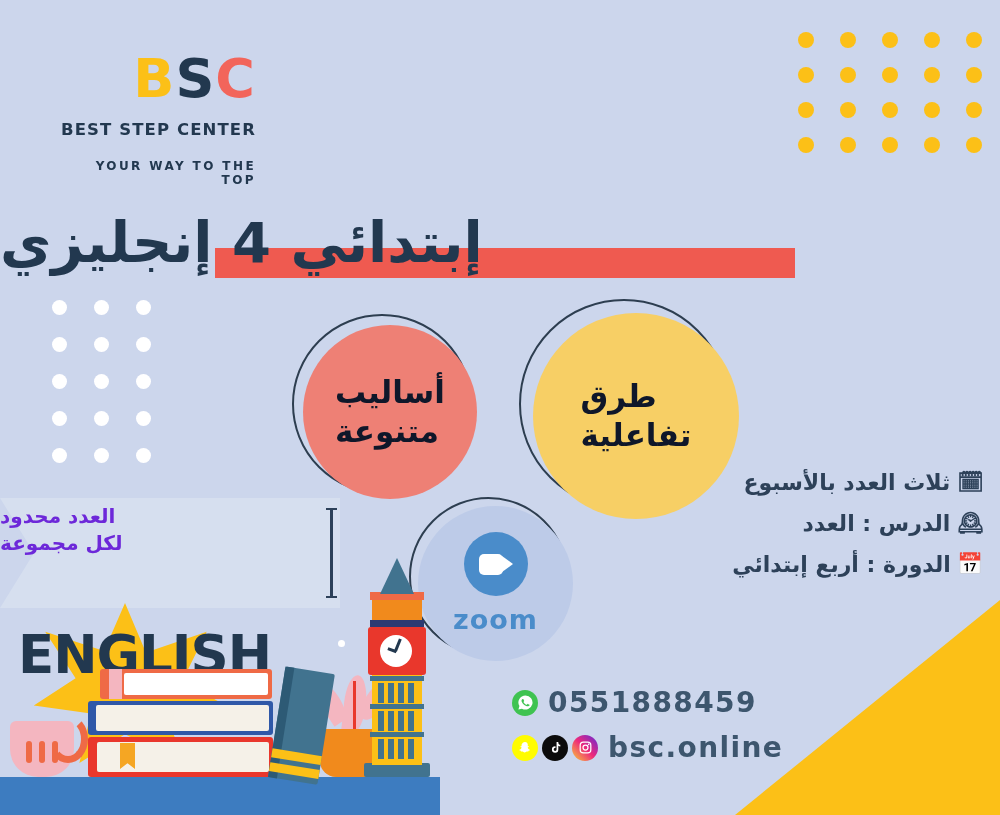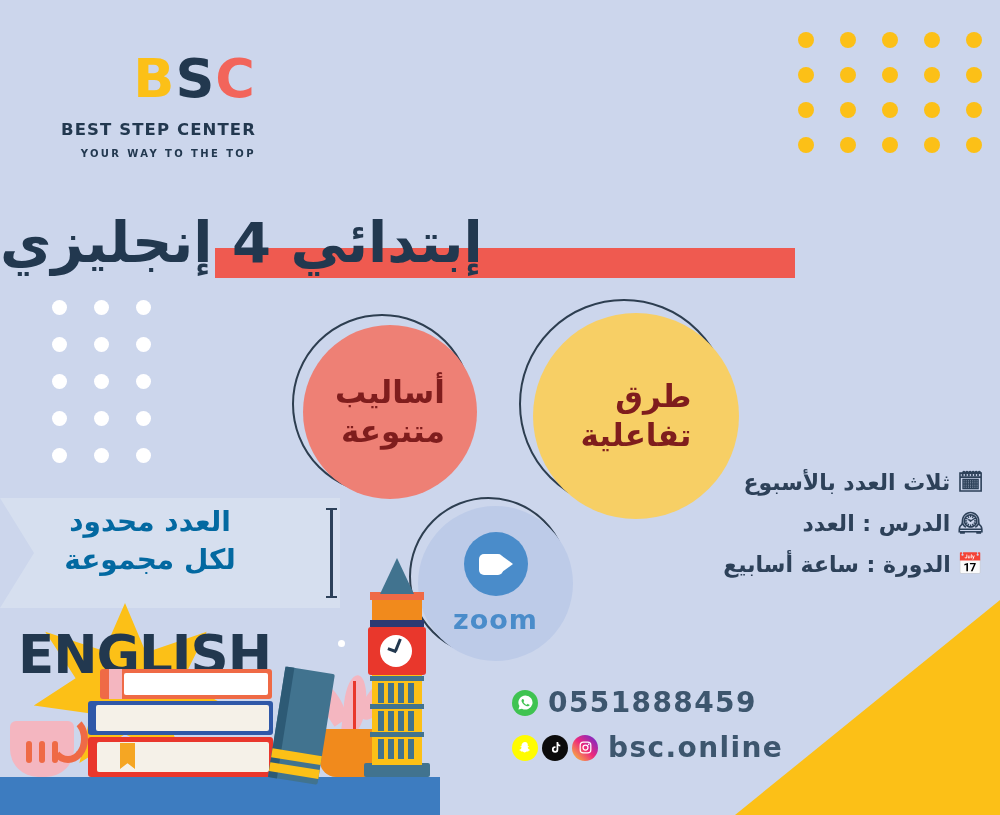--- a/index.html
+++ b/index.html
@@ -33,37 +33,37 @@
   }
 
   
   #logo{left:56px;top:52px;width:200px;text-align:right;}
   #logo-mark{font-size:54px;font-weight:bold;letter-spacing:1px;line-height:1;
     font-family:"DejaVu Sans","Liberation Sans",sans-serif;}
   #logo-mark .b{color:#fcc017;}
   #logo-mark .s{color:#22384f;}
   #logo-mark .c{color:#f2655b;}
   #logo-name{margin-top:14px;color:#22384f;font-size:16.5px;font-weight:bold;letter-spacing:1.1px;}
-  #logo-tag{margin-top:9px;color:#22384f;font-size:10px;font-weight:bold;letter-spacing:2.4px;}
+  #logo-tag{margin-top:20px;color:#22384f;font-size:12px;font-weight:bold;letter-spacing:2.4px;}
 
   
   #headline-wrap{left:0;top:212px;width:1000px;text-align:left;}
   #headline-bar{
     position:absolute;left:215px;top:36px;width:580px;height:30px;background:#ef5a50;
   }
   #headline{
     position:relative;
     direction:rtl;
     font-size:56px;font-weight:bold;color:#22384f;line-height:1.1;
     font-family:"DejaVu Sans","Liberation Sans",sans-serif;
   }
   .ring{position:absolute;border:2px solid #2d3e50;border-radius:50%;}
   .disc{position:absolute;border-radius:50%;display:flex;align-items:center;justify-content:center;}
   .disc span{
-    direction:rtl;text-align:right;color:#7f1d1d;
+    direction:rtl;text-align:left;color:#0f172a;
     font-size:31px;font-weight:bold;line-height:1.25;
   }
 
   #circle-red-ring{left:292px;top:314px;width:176px;height:176px;}
   #circle-red-disc{left:303px;top:325px;width:174px;height:174px;background:#ee8075;}
 
   #circle-yellow-ring{left:519px;top:299px;width:206px;height:206px;}
   #circle-yellow-disc{left:533px;top:313px;width:206px;height:206px;background:#f7cf65;}
 
   #circle-zoom-ring{left:409px;top:497px;width:155px;height:155px;}
@@ -77,22 +77,22 @@
     border-top:8px solid transparent;border-bottom:8px solid transparent;border-left:11px solid #fff;}
   #zoom-word{margin-top:8px;color:#4a8cca;font-size:27px;font-weight:bold;letter-spacing:1px;}
 
   
   #ribbon{
     left:0;top:498px;width:340px;height:110px;background:#d6dfef;
     clip-path:polygon(0 0,100% 0,100% 100%,0 100%,34px 50%);
   }
   #ribbon-text{
     left:0;top:503px;width:300px;
-    direction:rtl;text-align:center;
-    color:#0369a1;font-size:28px;font-weight:bold;line-height:1.35;
+    direction:rtl;text-align:left;
+    color:#6d28d9;font-size:20px;font-weight:bold;line-height:1.35;
   }
   #ribbon-divider{left:330px;top:508px;width:3px;height:90px;background:#2d4159;}
   #ribbon-divider::before,#ribbon-divider::after{
     content:"";position:absolute;left:-4px;width:11px;height:2px;background:#2d4159;
   }
   #ribbon-divider::before{top:0;}
   #ribbon-divider::after{bottom:0;}
 
   
   #info-list{right:16px;top:470px;width:300px;direction:rtl;text-align:right;}
@@ -281,21 +281,21 @@
     <div class="info-row">
       <span class="emoji">🗓</span>
       <span>ثلاث العدد بالأسبوع</span>
     </div>
     <div class="info-row">
       <span class="emoji">🕰</span>
       <span>الدرس : العدد</span>
     </div>
     <div class="info-row">
       <span class="emoji">📅</span>
-      <span>الدورة : ساعة أسابيع</span>
+      <span>الدورة : أربع إبتدائي</span>
     </div>
   </div>
 
   <div class="abs" id="contact">
     <div class="contact-row">
       <span class="sico whatsapp">
         <svg width="17" height="17" viewBox="0 0 24 24">
             <path fill="#fff" d="M12 2a10 10 0 0 0-8.6 15.1L2 22l5-1.3A10 10 0 1 0 12 2zm5.3 14.1c-.2.6-1.3 1.2-1.8 1.2-.5.1-1 .1-1.7-.1-.4-.1-.9-.3-1.6-.6-2.8-1.2-4.6-4-4.7-4.2-.1-.2-1.1-1.4-1.1-2.7s.7-1.9 1-2.2c.2-.2.5-.3.7-.3h.5c.2 0 .4 0 .6.5l.8 2c.1.1.1.3 0 .5l-.3.4-.4.4c-.1.1-.3.3-.1.6.2.3.8 1.3 1.7 2.1 1.2 1 2.1 1.4 2.4 1.5.3.1.5.1.6-.1l.9-1c.2-.2.4-.2.6-.1l2 1c.2.1.4.2.4.3.1.1.1.5-.1 1z"></path>
           </svg>
       </span>

